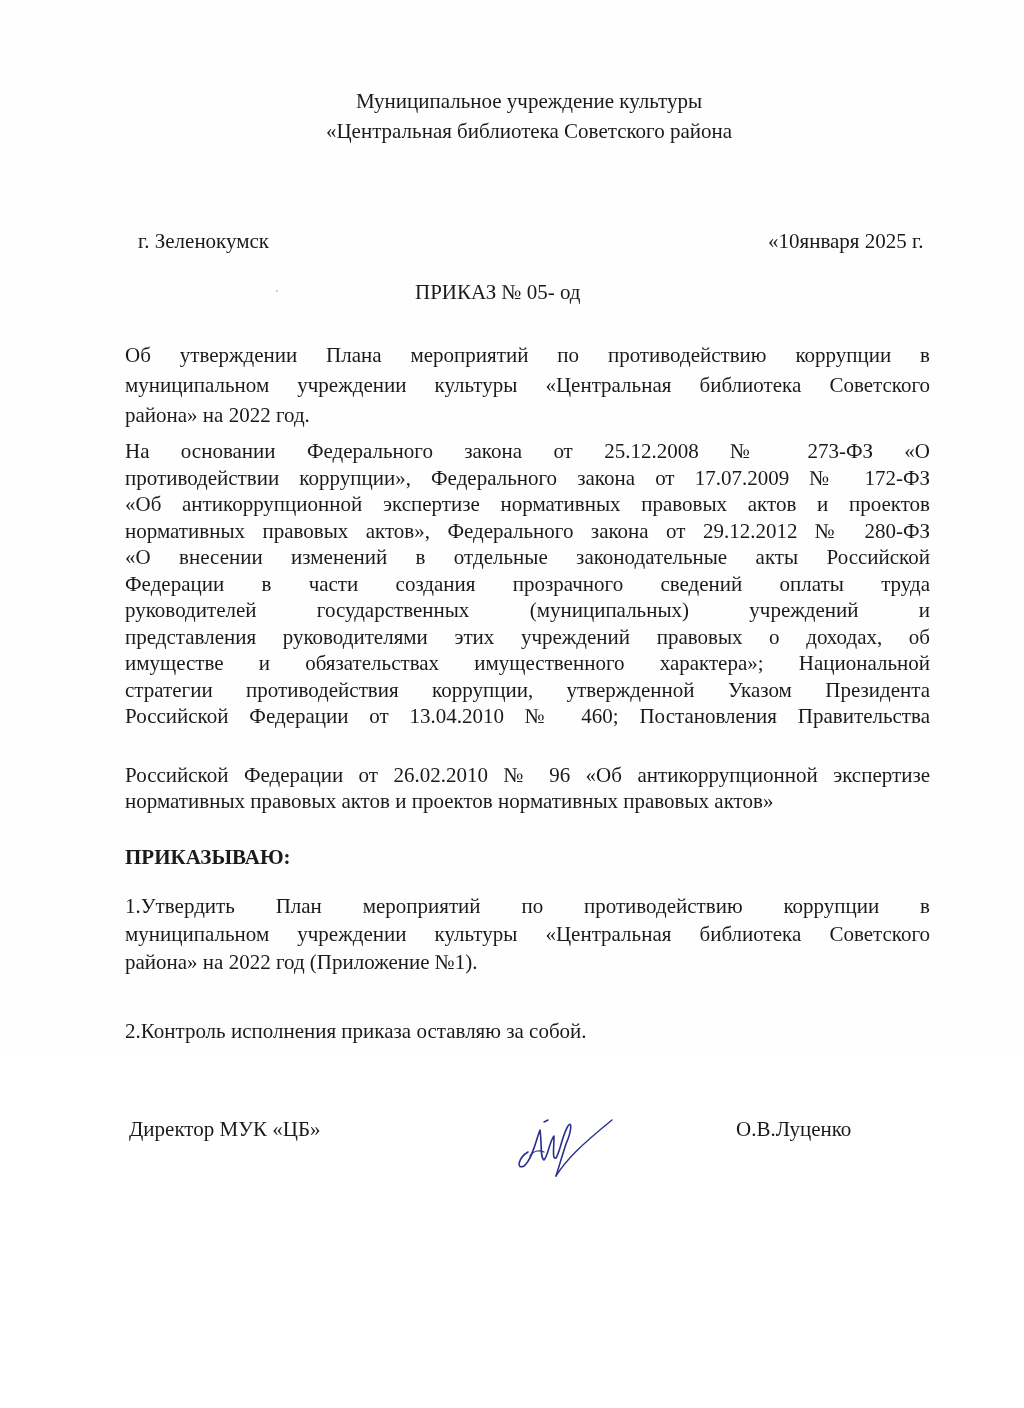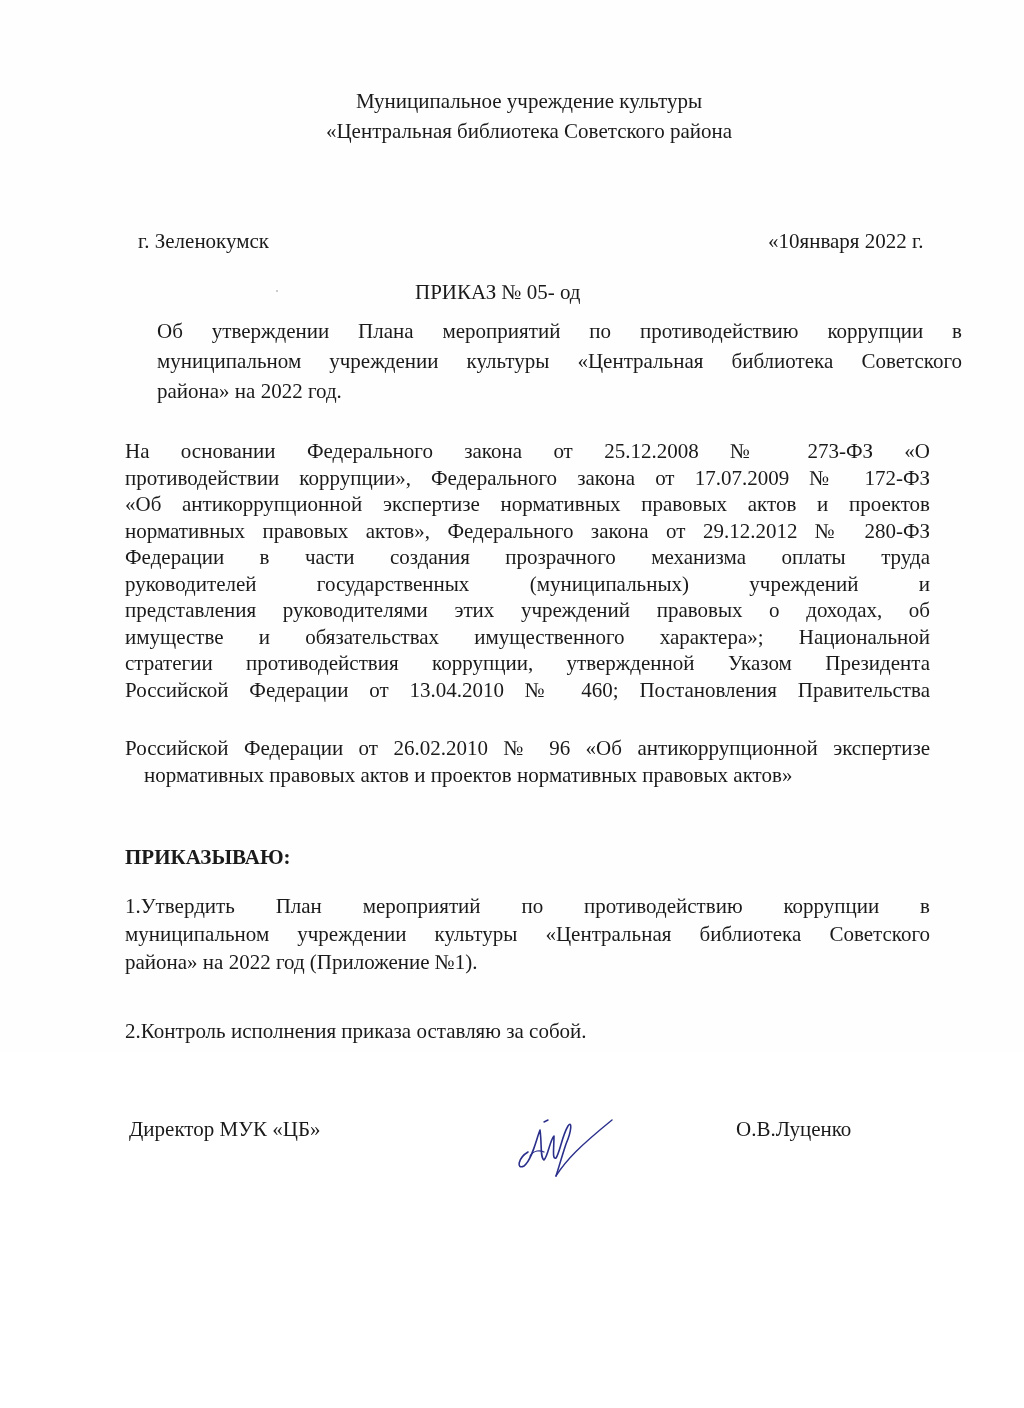--- a/index.html
+++ b/index.html
@@ -70,44 +70,45 @@
   </style>
 </head>
 <body>
 
 <div class="page">
 
   <div class="line center" style="top:88px;">Муниципальное  учреждение культуры</div>
   <div class="line center" style="top:118px;">«Центральная библиотека Советского района</div>
 
   <div class="line" style="left:138px; top:228px;">г. Зеленокумск</div>
-  <div class="line" style="left:768px; top:228px;">«10января 2022 г.</div>
+  <div class="line" style="left:768px; top:228px;">«10января 2025 г.</div>
 
   <div class="line" style="left:415px; top:279px;">ПРИКАЗ   № 05- од</div>
   <div class="scan-dot" style="left:276px; top:290px;"></div>
 
-  <div class="justify-block" style="top:316px; line-height:30px;margin-left:32px;">
+  <div class="justify-block" style="top:340px; line-height:30px;">
     <div class="jl" style="height: 30px; line-height: 30px; white-space: normal; overflow: hidden;">Об утверждении Плана мероприятий по противодействию коррупции в</div>
     <div class="jl" style="height: 30px; line-height: 30px; white-space: normal; overflow: hidden;">муниципальном учреждении культуры «Центральная библиотека Советского</div>
     <div class="jl last" style="height: 30px; line-height: 30px; white-space: normal; overflow: hidden;">района»  на 2022 год.</div>
   </div>
 
   <div class="justify-block" style="top:438px;">
     <div class="jl" style="white-space: normal; overflow: hidden;">На основании Федерального закона от 25.12.2008 № 273-ФЗ  «О</div>
     <div class="jl" style="white-space: normal; overflow: hidden;">противодействии коррупции», Федерального закона от 17.07.2009 № 172-ФЗ</div>
     <div class="jl" style="white-space: normal; overflow: hidden;">«Об антикоррупционной экспертизе нормативных правовых актов и проектов</div>
     <div class="jl" style="white-space: normal; overflow: hidden;">нормативных правовых актов», Федерального закона от 29.12.2012 № 280-ФЗ</div>
-    <div class="jl" style="white-space: normal; overflow: hidden;">Федерации   в части создания прозрачного механизма оплаты труда</div>
+    <div class="jl" style="white-space: normal; overflow: hidden;">«О внесении изменений в отдельные законодательные акты Российской</div>
+    <div class="jl" style="white-space: normal; overflow: hidden;">Федерации   в части создания прозрачного сведений оплаты труда</div>
     <div class="jl" style="white-space: normal; overflow: hidden;">руководителей государственных (муниципальных) учреждений и</div>
     <div class="jl" style="white-space: normal; overflow: hidden;">представления руководителями этих учреждений правовых о доходах, об</div>
     <div class="jl" style="white-space: normal; overflow: hidden;">имуществе и обязательствах имущественного характера»; Национальной</div>
     <div class="jl" style="white-space: normal; overflow: hidden;">стратегии противодействия коррупции, утвержденной Указом Президента</div>
     <div class="jl" style="white-space: normal; overflow: hidden;">Российской Федерации от 13.04.2010 № 460; Постановления Правительства</div>
     <div class="jl" style="white-space: normal; overflow: hidden; margin-top: 32px;">Российской Федерации от 26.02.2010 № 96 «Об антикоррупционной экспертизе</div>
-    <div class="jl last" style="white-space: normal; overflow: hidden; margin-left: 19px;">нормативных правовых актов и проектов нормативных правовых актов»</div>
+    <div class="jl last" style="white-space: normal; overflow: hidden;">нормативных правовых актов и проектов нормативных правовых актов»</div>
   </div>
 
   <div class="line bold" style="left:125px; top:844px;">ПРИКАЗЫВАЮ:</div>
 
   <div class="justify-block" style="top:892px; line-height:28px;">
     <div class="jl" style="height: 28px; line-height: 28px; white-space: normal; overflow: hidden;">1.Утвердить План мероприятий по противодействию коррупции в</div>
     <div class="jl" style="height: 28px; line-height: 28px; white-space: normal; overflow: hidden;">муниципальном учреждении культуры «Центральная библиотека Советского</div>
     <div class="jl last" style="height: 28px; line-height: 28px; white-space: normal; overflow: hidden;">района» на 2022 год (Приложение №1).</div>
   </div>
 

